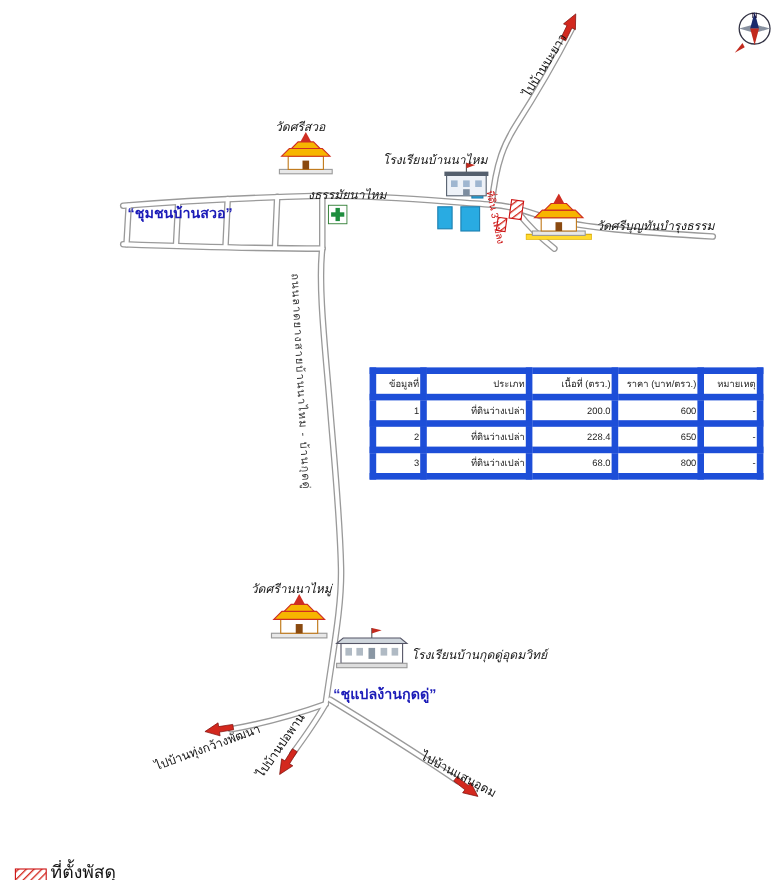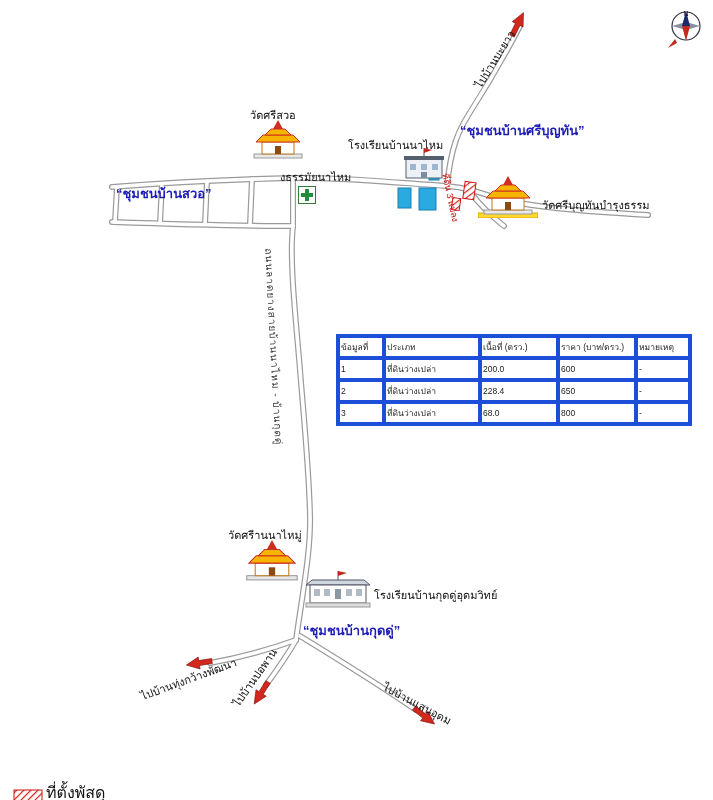--- a/index.html
+++ b/index.html
@@ -1,31 +1,31 @@
 <!DOCTYPE html>
 <html><head>
 <meta charset="utf-8">
 <style>
   html,body{margin:0;padding:0;background:#fff;}
   .map{position:relative;width:713px;height:800px;background:#ffffff;overflow:hidden;
        font-family:"Liberation Sans",sans-serif;}
   .map-svg{position:absolute;left:0;top:0;}
   .road-casing{fill:none;stroke:#9a9a9a;stroke-width:6;stroke-linecap:round;stroke-linejoin:round;}
   .road-fill{fill:none;stroke:#ffffff;stroke-width:3.6;stroke-linecap:round;stroke-linejoin:round;}
-  .lbl{position:absolute;font-size:11px;color:#111;white-space:nowrap;}
+  .lbl{position:absolute;font-size:11px;color:#111;white-space:nowrap;font-style:italic;}
   .community{position:absolute;font-size:13px;font-weight:bold;color:#1b1bb8;white-space:nowrap;}
   .dir{position:absolute;font-size:11px;color:#111;white-space:nowrap;transform-origin:left top;}
   .roadname{position:absolute;font-size:10px;color:#333;white-space:nowrap;transform-origin:left top;
             letter-spacing:1px;}
   .parcel-note{position:absolute;font-size:9px;color:#c11;white-space:nowrap;transform-origin:left top;}
   .icon{position:absolute;}
   .legend-label{position:absolute;font-size:16px;color:#111;white-space:nowrap;}
   table.datatable{position:absolute;left:336px;top:334px;width:352px;border-collapse:collapse;
         font-size:8.5px;color:#222;background:#fff;table-layout:fixed;}
-  table.datatable th,table.datatable td{border:4px solid #1d4ed8;text-align:left;padding:2px 1px;
+  table.datatable th,table.datatable td{border:6px solid #1d4ed8;text-align:right;padding:2px 1px;
         font-weight:normal;overflow:hidden;white-space:nowrap;}
   table.datatable th{height:14px;}
   table.datatable td{height:11px;}
 </style>
 </head>
 <body>
 
 <div class="map">
 
   <svg class="map-svg" width="713" height="800" viewBox="0 0 713 800">
@@ -180,22 +180,21 @@
   </div>
 
   <div class="lbl" style="left:250px;top:106px">วัดศรีสวอ</div>
   <div class="lbl" style="left:348px;top:136px">โรงเรียนบ้านนาไหม</div>
   <div class="lbl" style="left:280px;top:168px">งธรรมัยนาไหม</div>
   <div class="lbl" style="left:542px;top:196px">วัดศรีบุญทันบำรุงธรรม</div>
   <div class="lbl" style="left:228px;top:526px">วัดศรีานนาไหมู่</div>
   <div class="lbl" style="left:374px;top:586px">โรงเรียนบ้านกุดดู่อุดมวิทย์</div>
 
   <div class="community" style="left:116px;top:183px">“ชุมชนบ้านสวอ”</div>
-  <div class="community" style="left:460px;top:120px">“ชุมชนบ้านศรีบุญทัน”</div>
-  <div class="community" style="left:303px;top:620px">“ชุมชนบ้านกุดดู่”</div>
+  <div class="community" style="left:303px;top:620px">“ชุแปลง้านกุดดู่”</div>
 
   <div class="dir" style="left:470px;top:82px;transform:rotate(-58deg)">ไปบ้านบะยาว</div>
   <div class="dir" style="left:138px;top:688px;transform:rotate(-20deg)">ไปบ้านทุ่งกว้างพัฒนา</div>
   <div class="dir" style="left:228px;top:700px;transform:rotate(-55deg)">ไปบ้านปอพาน</div>
   <div class="dir" style="left:388px;top:678px;transform:rotate(28deg)">ไปบ้านแสนอุดม</div>
 
   <div class="roadname" style="left:276px;top:248px;transform:rotate(87deg)">ถนนลาดยางสายบ้านนาไหม - บ้านกุดดู่</div>
 
   <div class="parcel-note" style="left:452px;top:172px;transform:rotate(78deg)">ที่ดิน 3 แปลง</div>
 

